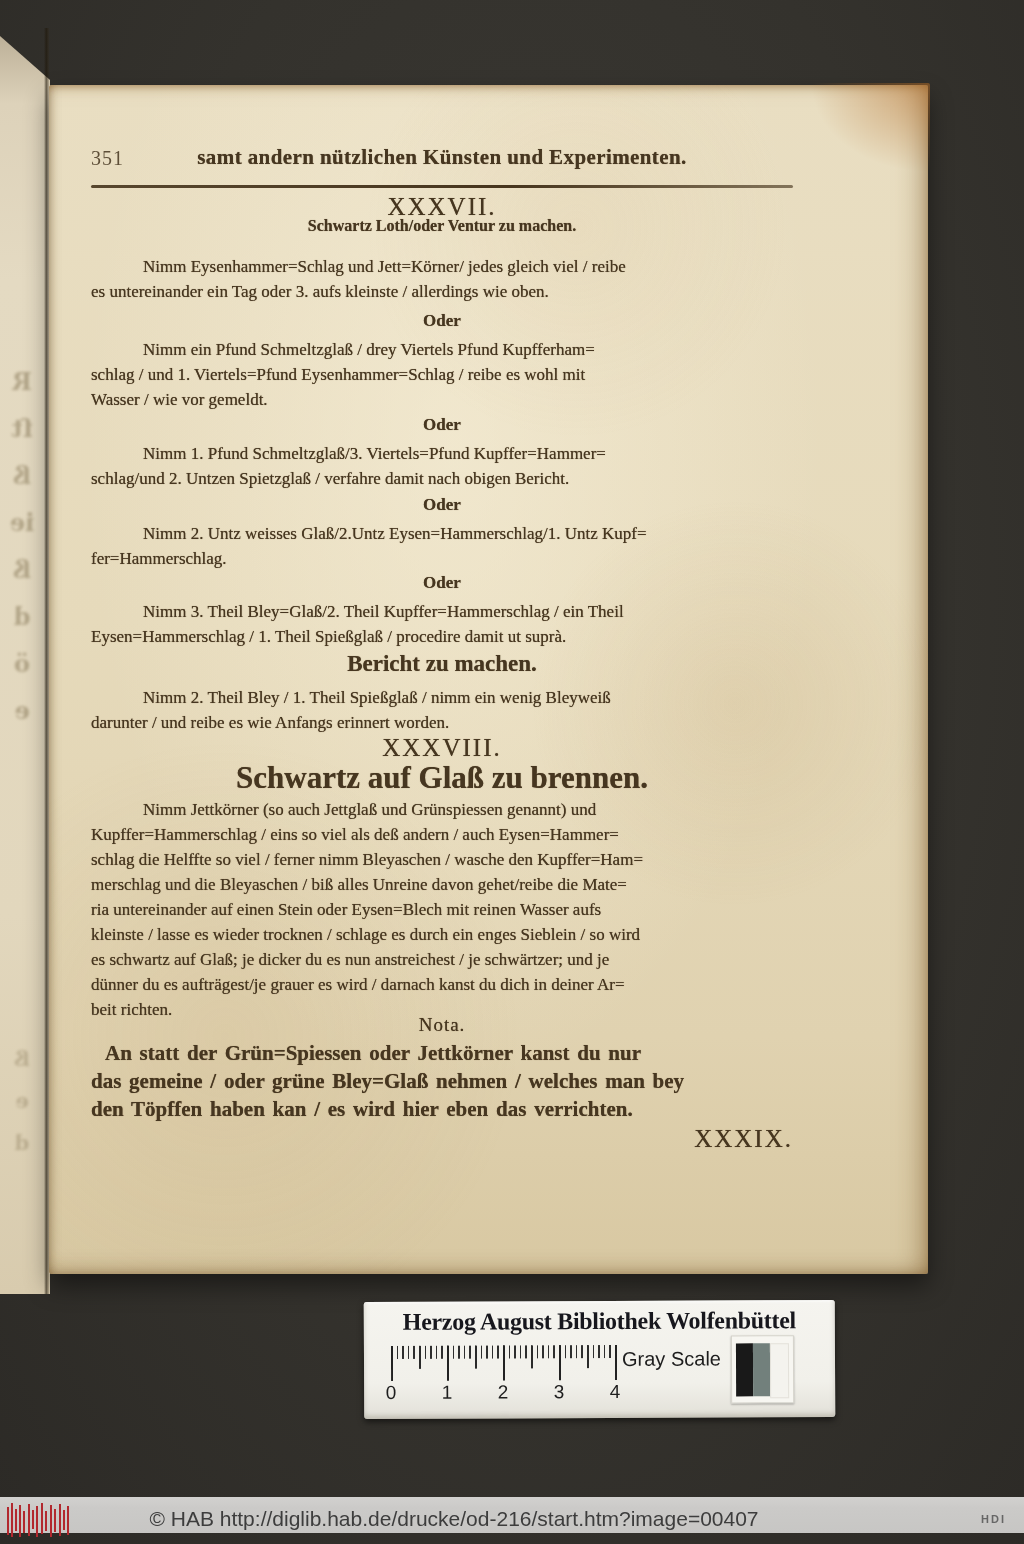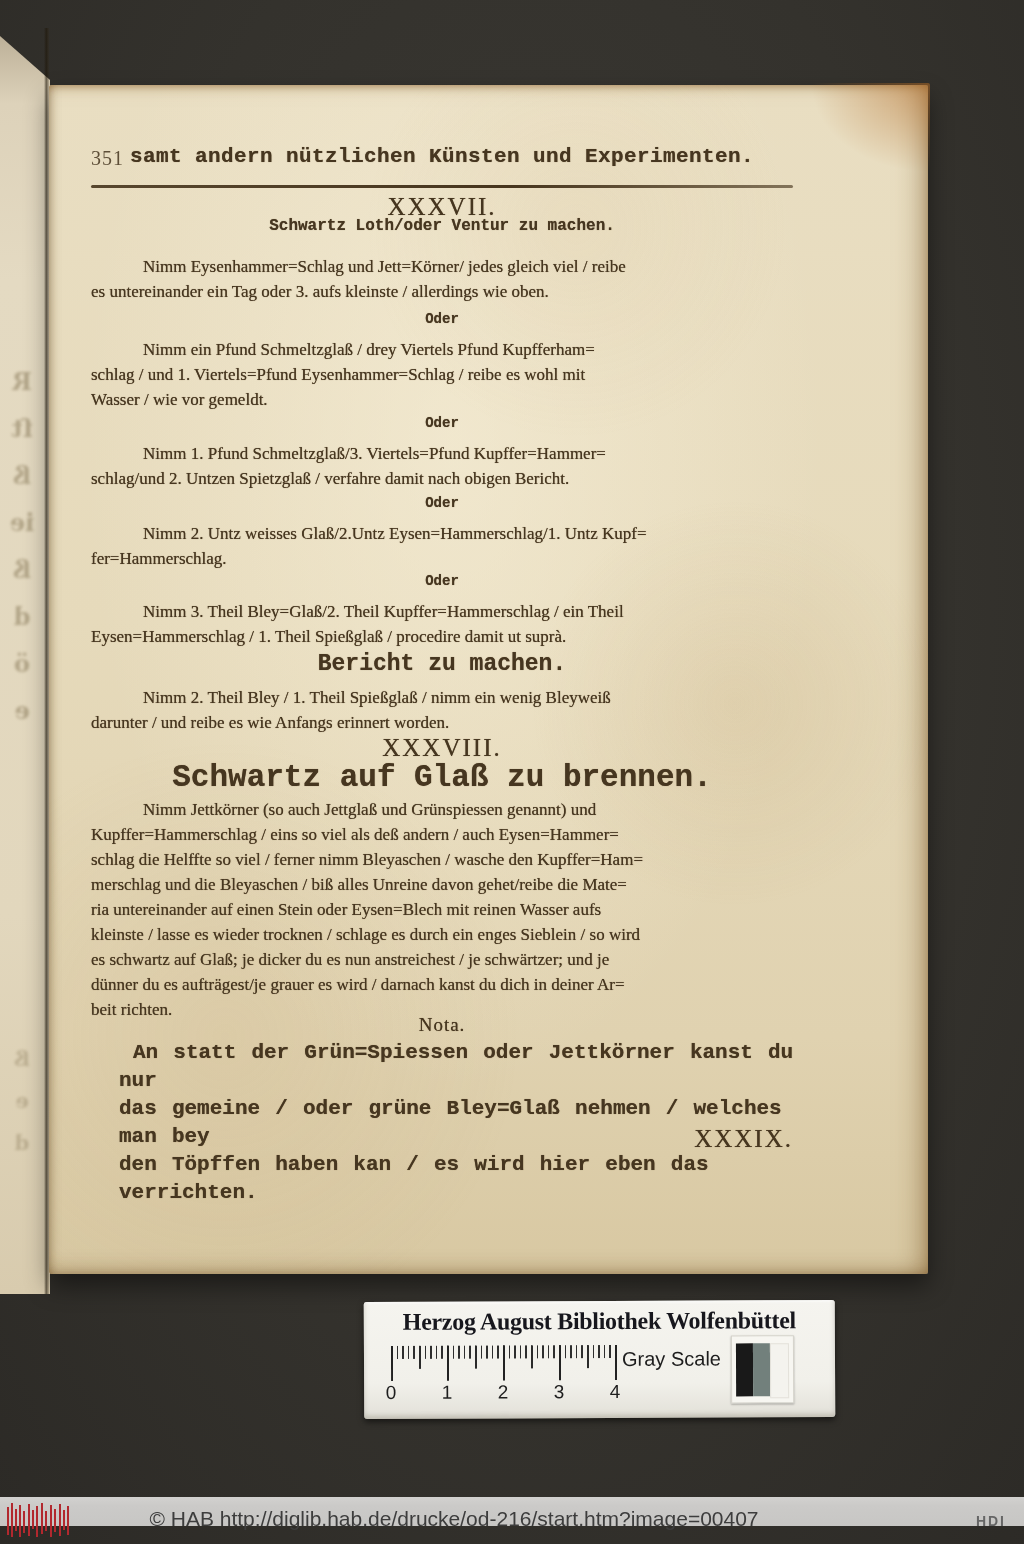--- a/index.html
+++ b/index.html
@@ -56,50 +56,50 @@
       radial-gradient(circle at 60% 12%, rgba(200,170,120,.12) 0%, transparent 18%);
   }
 
   
   .textcol{
     position:absolute;left:42px;top:0;width:702px;height:100%;
     color:#463620;
   }
   .textcol > div{position:absolute;left:0;width:100%;}
   .center{text-align:center;}
-  .blk-serif{font-family:Liberation Mono, monospace;font-weight:bold;}
+  .blk-serif{font-family:Liberation Serif, serif;font-weight:bold;}
   .ink-soft{text-shadow:0 0 .7px rgba(70,50,22,.8);}
 
   .running-header{top:60px;font-size:21px;letter-spacing:.4px;padding-right:96px;}
   .page-num{position:absolute;right:8px;top:62px;font-size:20px;opacity:.85;letter-spacing:1px;}
   .head-rule{top:100px;left:2px;width:686px;height:3px;
     background:linear-gradient(90deg,rgba(62,44,20,.85),rgba(62,44,20,.95) 60%,rgba(62,44,20,.6));
     border-radius:2px;}
   .roman{font-size:25px;letter-spacing:2px;}
   .ch37-num{top:108px;}
   .ch37-title{top:132px;font-size:16px;}
   .para{font-size:17px;line-height:25px;white-space:pre-line;text-indent:52px;}
   .p1{top:169px;}
   .oder1{top:226px;}
-  .oder{font-size:14px;}
+  .oder{font-size:17px;}
   .p2{top:252px;}
   .oder2{top:330px;}
   .p3{top:356px;}
   .oder3{top:410px;}
   .p4{top:436px;}
   .oder4{top:488px;}
   .p5{top:514px;}
   .h2-title{top:566px;font-size:23px;}
   .p6{top:600px;}
   .ch38-num{top:649px;}
   .ch38-title{top:675px;font-size:31px;}
   .p7{top:712px;}
   .nota{top:929px;font-size:19px;letter-spacing:1px;}
   .p8{top:954px;font-size:21px;line-height:28px;white-space:pre-line;
-      text-indent:14px;word-spacing:2.5px;margin-left:28px;}
+      text-indent:14px;word-spacing:2.5px;}
   .ch39-num{top:1040px;text-align:right;padding-right:26px;}
   .ch39-num span{
     text-decoration-style:dashed;
     text-decoration-thickness:2.5px;text-underline-offset:5px;text-decoration-color:#4a3920;text-align:center;
   }
 
   
   .card{
     position:absolute;left:364px;top:1301px;width:471px;height:117px;
     background:linear-gradient(180deg,#f5f4ef 0%,#f1f0ea 70%,#e2e0d8 100%);
@@ -130,32 +130,32 @@
     background:#f7f6f1;border:1px solid #d4d2ca;
     box-shadow:0 1px 2px rgba(0,0,0,.35);
   }
   .patch .bar{position:absolute;top:7px;height:53px;width:17px;}
   .bar-black{left:4px;background:#191919;}
   .bar-gray{left:21px;background:#72807c;}
   .bar-white{left:38px;background:#f4f3ee;border:1px solid #e3e1da;width:15px;height:51px;}
 
   
   .footer-bar{
-    position:absolute;left:0;top:1497px;width:1024px;height:29px;
+    position:absolute;left:0;top:1497px;width:1024px;height:36px;
     background:linear-gradient(180deg,#d2d1cf 0%,#cbcac8 30%,#c7c6c4 100%);
   }
   .copyright{
     position:absolute;left:0;top:10px;width:100%;text-align:center;padding-right:116px;
     box-sizing:border-box;
     font-family:"Liberation Sans",sans-serif;font-size:21px;color:#3d3d3d;
   }
   .barcode{position:absolute;left:6px;top:4px;width:64px;height:38px;}
   .corner-mark{
     position:absolute;right:18px;top:16px;
-    font-family:"Liberation Sans",sans-serif;font-size:14px;font-weight:bold;
+    font-family:"Liberation Sans",sans-serif;font-size:11px;font-weight:bold;
     letter-spacing:2px;color:#5c5c5c;opacity:.9;
   }
 </style>
 </head>
 <body>
 
 <div class="stage">
 
   <div class="sliver">
     <div class="ghost-marks" aria-hidden="true">R<br>ſt<br>ß<br>ie<br>ß<br>d<br>ö<br>e</div>

